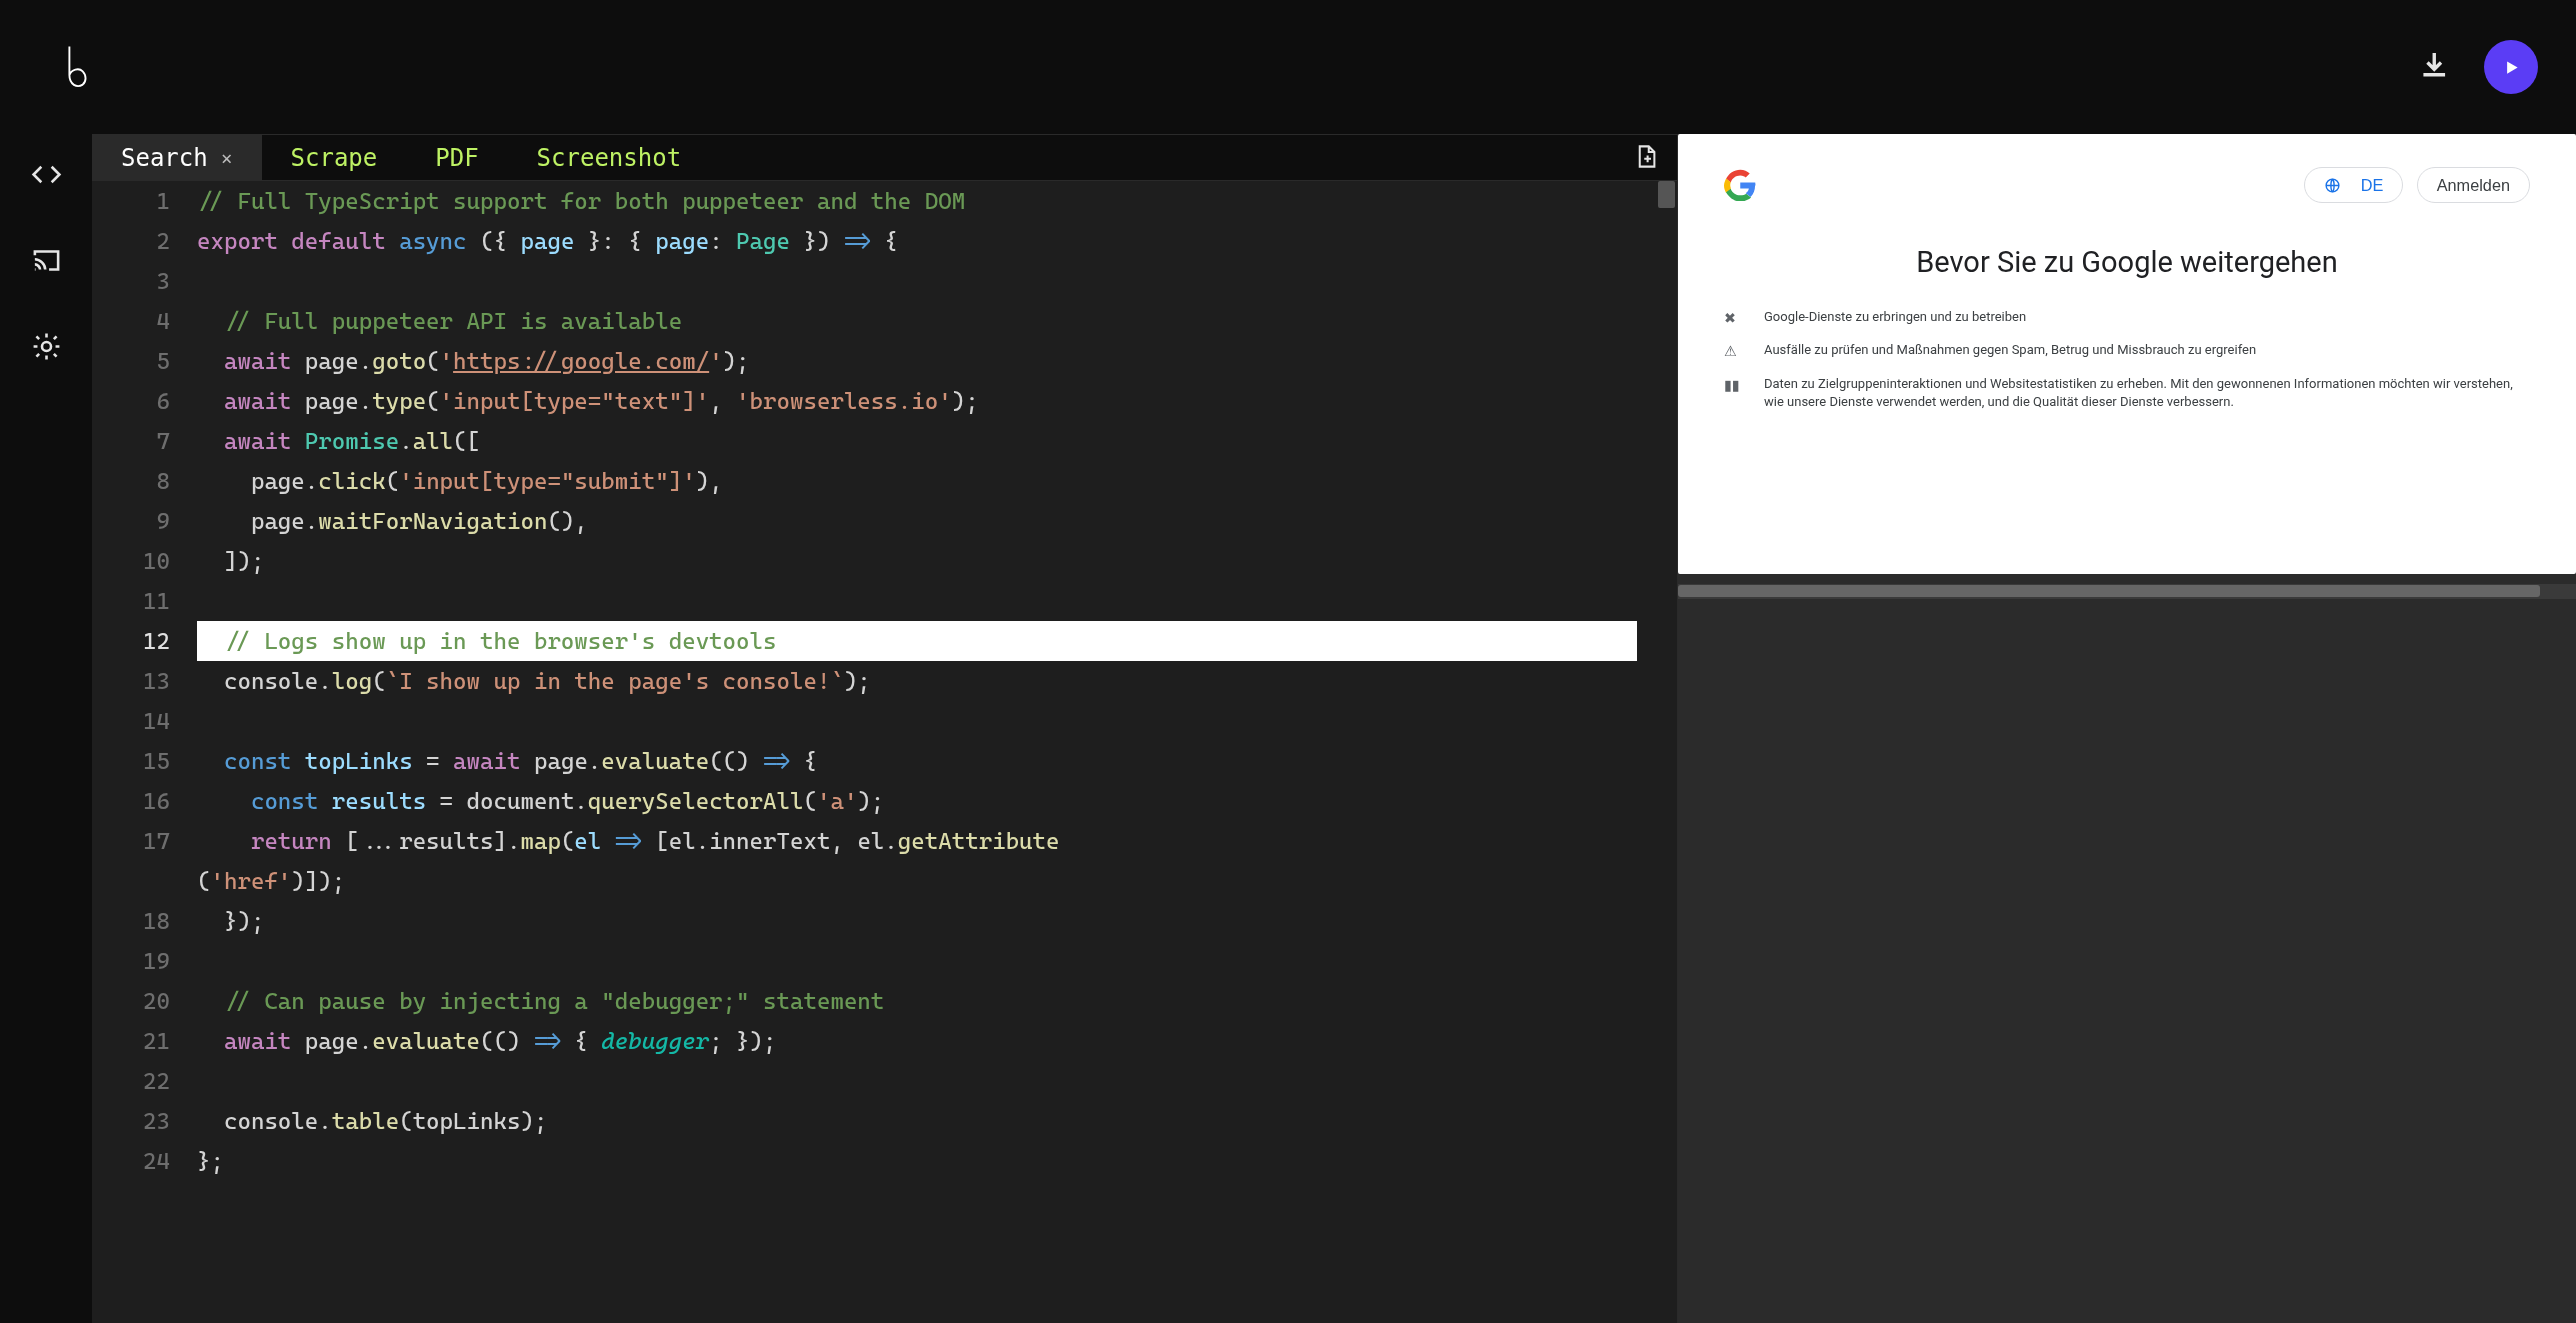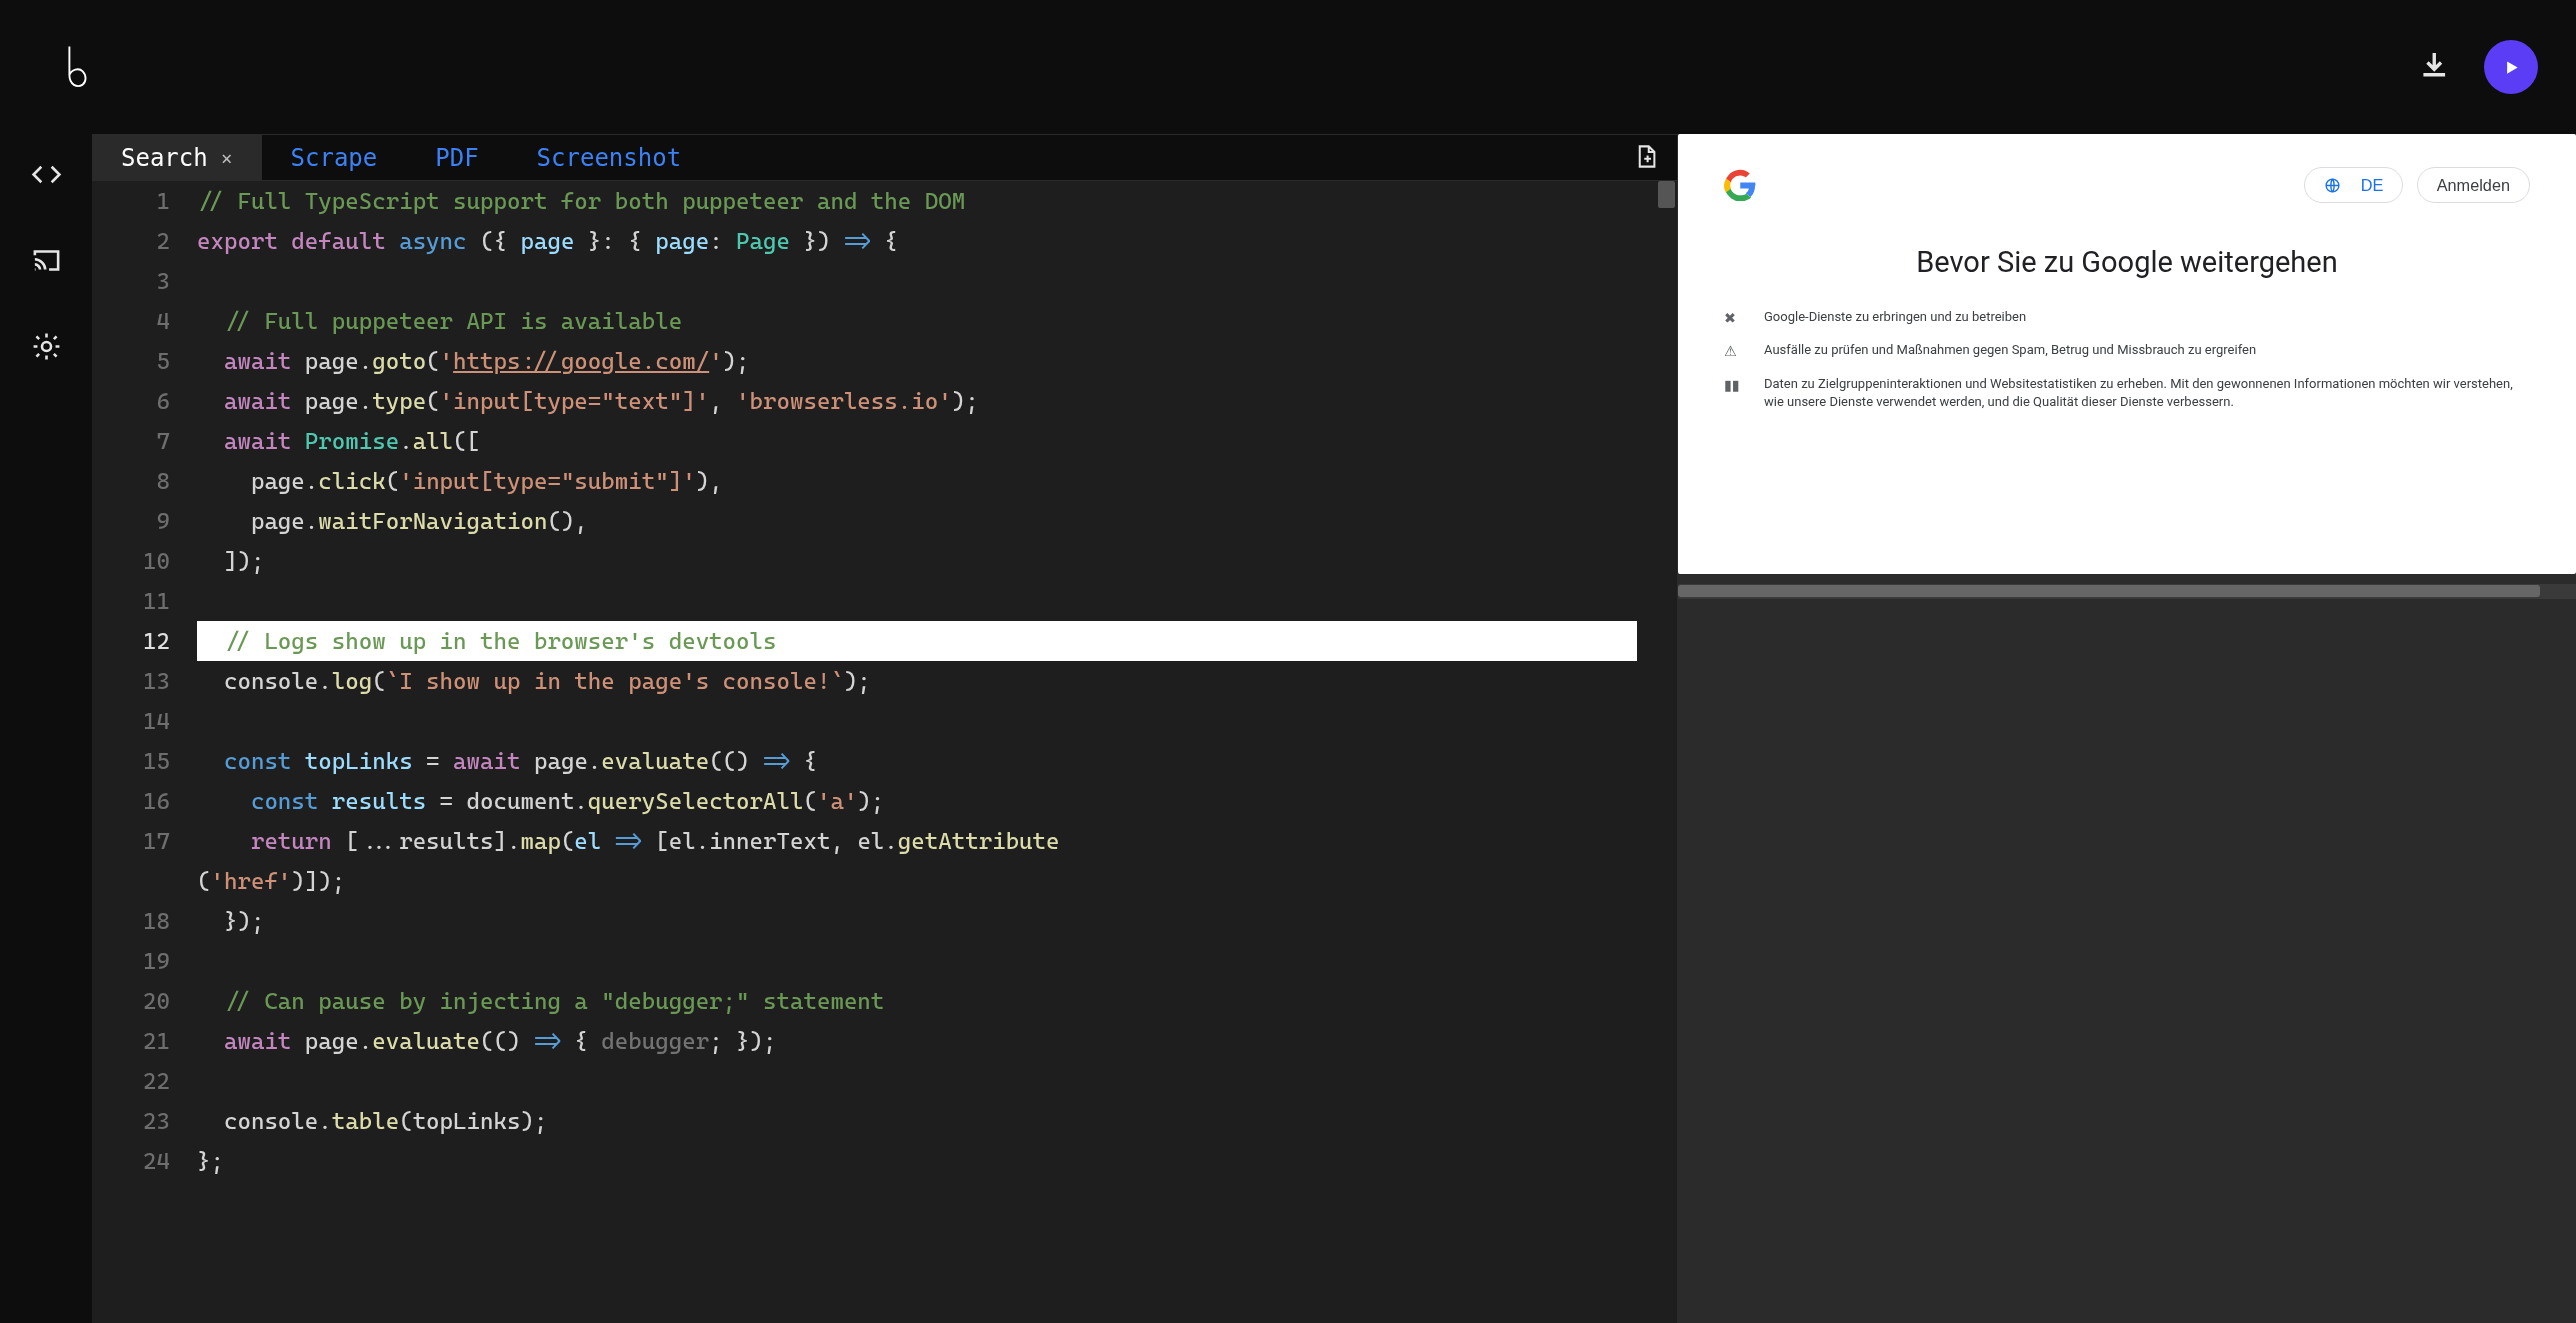--- a/index.html
+++ b/index.html
@@ -39,21 +39,21 @@
   .main { flex: 1; display: flex; min-width: 0; }
   
   
   .editor-col { flex: 1; display: flex; flex-direction: column; min-width: 0; border-top: 1px solid #2a2a2a; }
   .tabs-row {
     display: flex; align-items: center; height: 46px; background: #0d0d0d;
     border-bottom: 1px solid #2a2a2a; padding-right: 11.5px;
   }
   .tab {
     display: flex; align-items: center; gap: 13.4px; padding: 0 29px;
-    height: 100%; font-size: 24px; color: #3b82f6;
+    height: 100%; font-size: 24px; color: #bef264;
     font-family: ui-monospace, monospace; cursor: pointer; background: none; border: none;
   }
   .tab.active { background: #2a2a2a; color: #fff; }
   .tab-close { font-size: 19px; color: #bbb; cursor: pointer; }
   .tabs-spacer { flex: 1; }
   .new-file-btn { background: none; border: none; cursor: pointer; padding: 5.7px; }
   .new-file-btn svg { stroke: #e5e5e5; fill: none; stroke-width: 1.8; }
   
   .editor-body {
     flex: 1; display: flex; background: #1e1e1e; overflow: auto;
@@ -74,21 +74,21 @@
   
   .c-comment { color: #6a9955; }
   .c-kw { color: #569cd6; }
   .c-kw2 { color: #c586c0; }
   .c-type { color: #4ec9b0; }
   .c-str { color: #ce9178; }
   .c-str-u { color: #ce9178; text-decoration: underline; }
   .c-tmpl { color: #ce9178; }
   .c-fn { color: #dcdcaa; }
   .c-var { color: #9cdcfe; }
-  .c-dbg { color: #737373; }
+  .c-dbg { color: #14b8a6; font-style: italic; }
   
   .vscroll {
     width: 21px; background: #1e1e1e; position: relative;
   }
   .vscroll-thumb {
     position: absolute; left: 1.9px; right: 1.9px; top: 0; height: 27px;
     background: #555; border-radius: 1.9px;
   }
   
   

